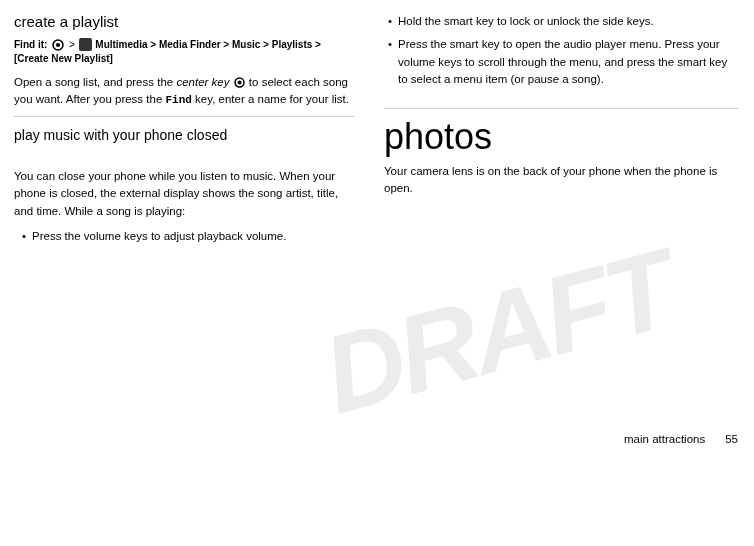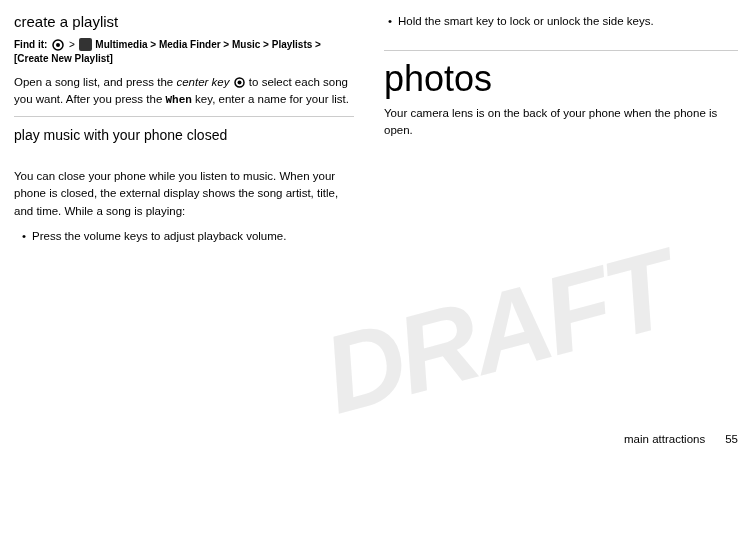--- a/index.html
+++ b/index.html
@@ -171,21 +171,21 @@
       </div>
 
       <p class="body-text">
         Open a song list, and press the <em>center key</em>
         <span style="display:inline-flex;align-items:center;vertical-align:middle;margin:0 1px;">
           <svg width="11" height="11" viewBox="0 0 11 11" style="vertical-align:middle;">
             <circle cx="5.5" cy="5.5" r="4.5" fill="none" stroke="#000" stroke-width="1.5"></circle>
             <circle cx="5.5" cy="5.5" r="2" fill="#000"></circle>
           </svg>
         </span>
-        to select each song you want. After you press the <span class="monospace">When</span> key, enter a name for your list.
+        to select each song you want. After you press the <span class="monospace">Find</span> key, enter a name for your list.
       </p>
 
     </div>
 
     <hr class="divider-line">
 
     <div>
       <div class="play-music-title">play music with your phone closed</div>
 
       <p class="body-text">You can close your phone while you listen to music. When your phone is closed, the external display shows the song artist, title, and time. While a song is playing:</p>
@@ -198,20 +198,23 @@
     </div>
 
   </div>
 
   <div class="right-column">
 
     <ul class="bullet-list" style="margin-top: 1px; margin-left: 4px;">
       <li>
         <span class="bold">Hold the smart key</span><span> to lock or unlock the side keys.</span>
       </li>
+      <li>
+        <span class="bold">Press the smart key</span><span> to open the audio player menu. Press your volume keys to scroll through the menu, and press the smart key to select a menu item (or pause a song).</span>
+      </li>
     </ul>
 
     <hr class="divider-line" style="margin-top: 20px;">
 
     <div>
       <div class="photos-title">photos</div>
 
 
       <p class="body-text">Your camera lens is on the back of your phone when the phone is open.</p>
     </div>

